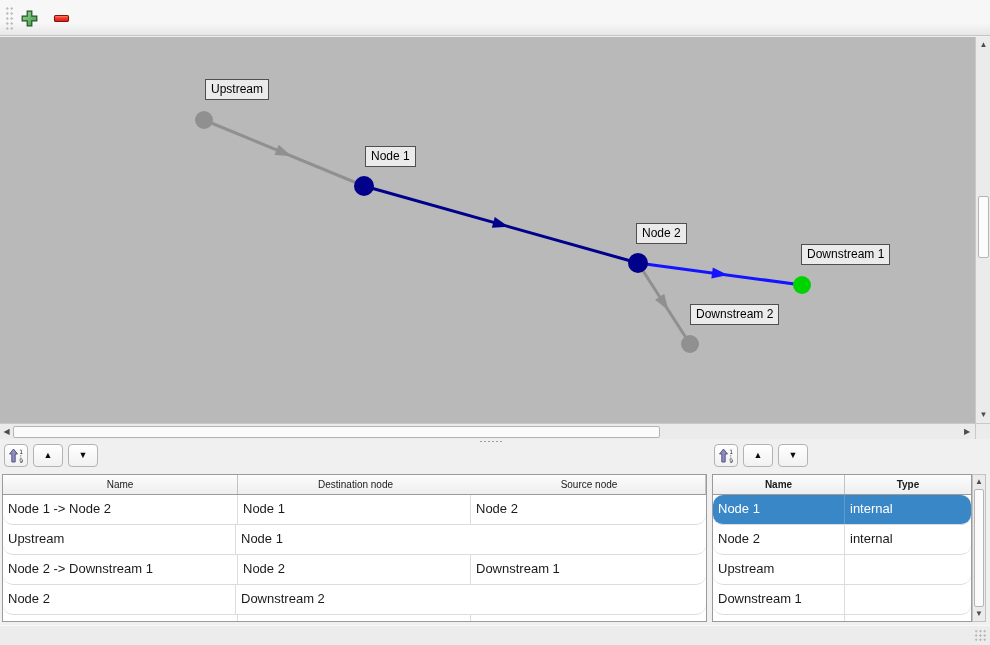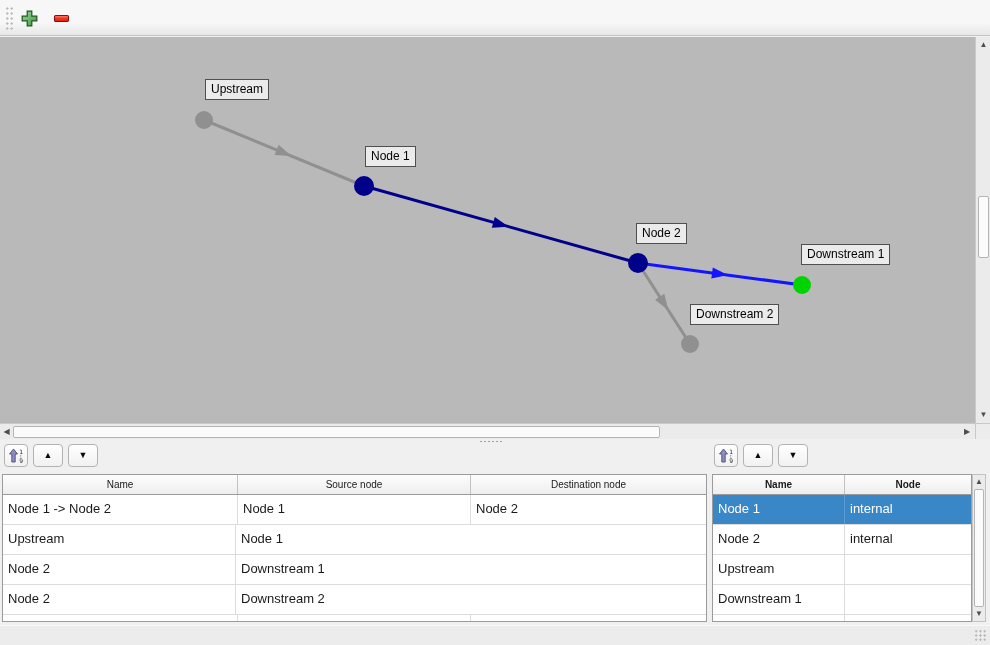--- a/index.html
+++ b/index.html
@@ -71,21 +71,21 @@
   }
   .tri{font-size:9px;line-height:9px;color:#0a0a0a;}
   
   .panel-table{
     position:absolute;top:474px;height:148px;background:#fff;
     border:1px solid #9b9b9b;box-sizing:border-box;overflow:hidden;
   }
   .t-head{display:flex;height:20px;background:linear-gradient(#fdfdfd,#eeeeee);border-bottom:1px solid #9b9b9b;box-sizing:border-box;}
   .th{box-sizing:border-box;border-right:1px solid #c2c2c2;text-align:center;line-height:19px;font-size:10px;overflow:hidden;white-space:nowrap;}
   .th.last{border-right:none;flex:1;}
-  .t-row{display:flex;height:30px;border-bottom:1px solid #dcdcdc;box-sizing:border-box;background:#fff;}
+  .t-row{display:flex;height:30px;border-bottom:1px solid #dcdcdc;box-sizing:border-box;background:#fff;border-radius:10px;}
   .t-row.t-empty{height:30px;border-bottom:none;}
   .td{box-sizing:border-box;border-right:1px solid #dcdcdc;padding-left:5px;line-height:28px;font-size:13px;white-space:nowrap;overflow:hidden;}
   .td.last{border-right:none;flex:1;}
   .left-table{left:2px;width:705px;}
   .left-table .c1{width:235px;}
   .left-table .c2{width:233px;}
   .right-table{left:712px;width:260px;}
   .right-table .th{font-weight:bold;}
   .right-table .rc1{width:132px;}
   .t-row.selected{background:#3a87c8;}
@@ -209,51 +209,52 @@
   <button class="tool-btn" style="left:743px;width:30px;">
       <span class="tri">▲</span>
     </button>
   <button class="tool-btn" style="left:778px;width:30px;">
       <span class="tri">▼</span>
     </button>
 
   <div class="panel-table left-table">
     <div class="t-head">
       <div class="th c1">Name</div>
+      <div class="th last">Destination node</div>
       <div class="th c2">Source node</div>
-      <div class="th last">Destination node</div>
     </div>
     <div class="t-row">
       <div class="td c1">Node 1 -&gt; Node 2</div>
       <div class="td c2">Node 1</div>
       <div class="td last">Node 2</div>
     </div>
     <div class="t-row">
       <div class="td c2">Upstream</div>
       <div class="td last">Node 1</div>
     </div>
     <div class="t-row">
+      <div class="td c1">Node 2 -&gt; Downstream 1</div>
       <div class="td c2">Node 2</div>
       <div class="td last">Downstream 1</div>
     </div>
     <div class="t-row">
       <div class="td c2">Node 2</div>
       <div class="td last">Downstream 2</div>
     </div>
     <div class="t-row t-empty">
       <div class="td c1"></div>
         <div class="td c2"></div>
         <div class="td last"></div>
     </div>
   </div>
 
   <div class="panel-table right-table">
     <div class="t-head">
       <div class="th rc1">Name</div>
-      <div class="th last">Node</div>
+      <div class="th last">Type</div>
     </div>
     <div class="t-row selected">
       <div class="td rc1">Node 1</div>
       <div class="td last">internal</div>
     </div>
     <div class="t-row">
       <div class="td rc1">Node 2</div>
       <div class="td last">internal</div>
     </div>
     <div class="t-row">

